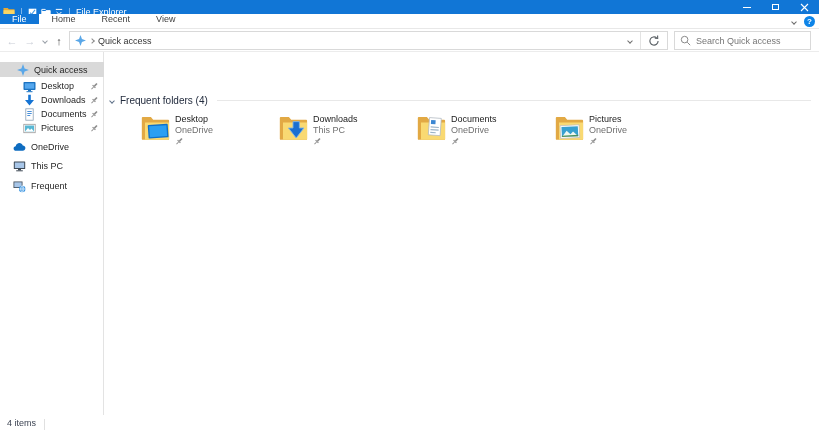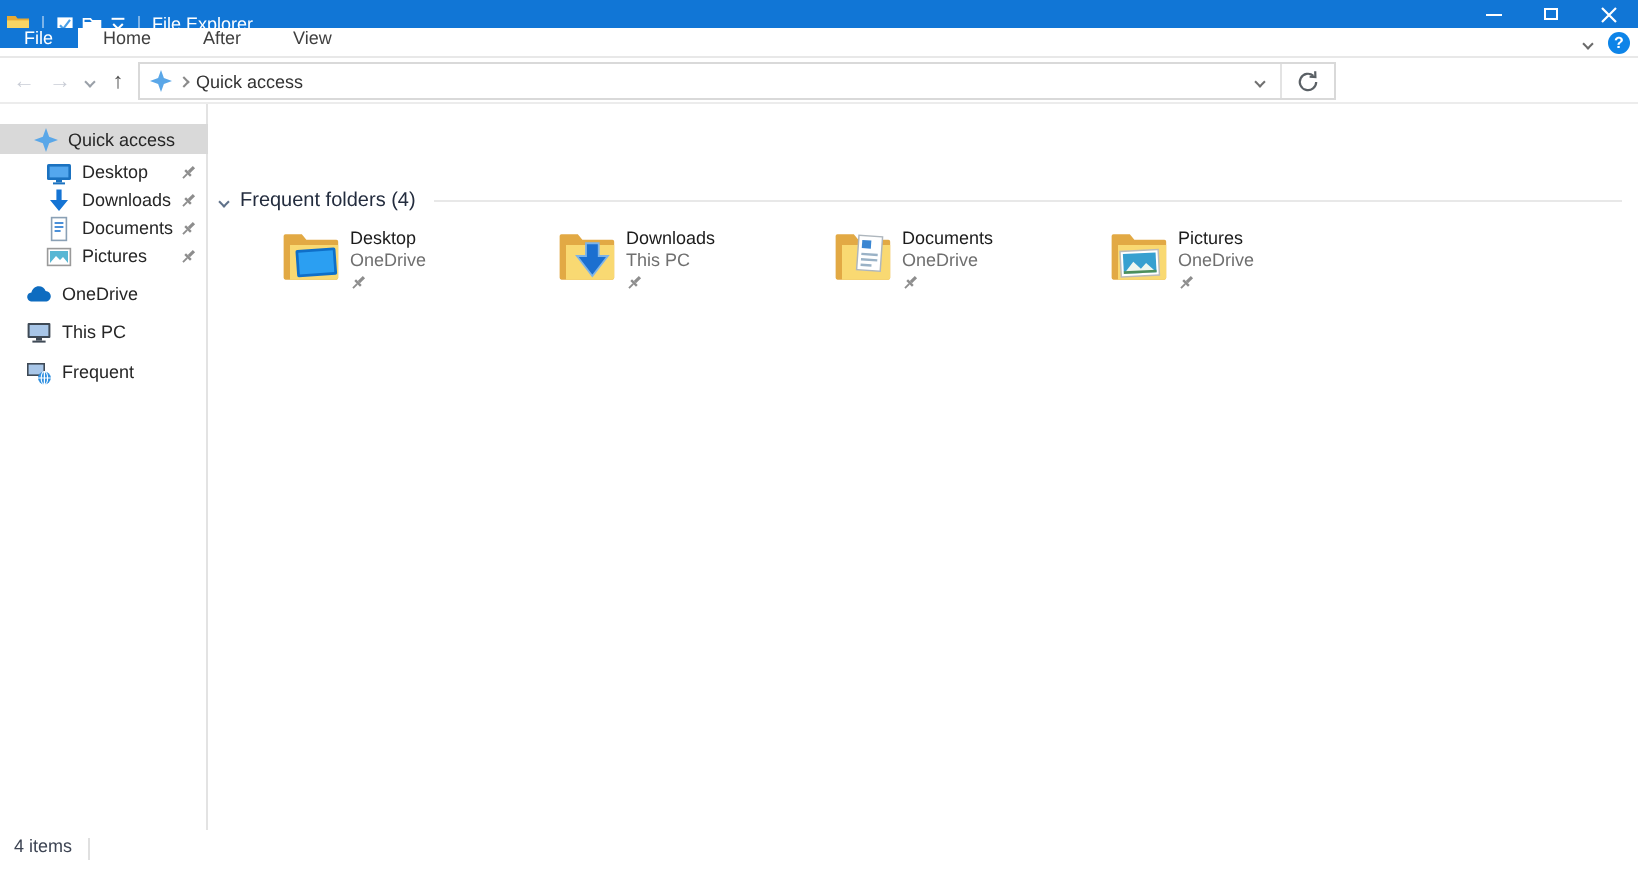--- a/index.html
+++ b/index.html
@@ -119,21 +119,21 @@
         <svg width="9" height="9" viewBox="0 0 9 9">
           <path d="M1 1 L8 8 M8 1 L1 8" stroke="#fff" stroke-width="1.1"></path>
         </svg>
       </div>
     </div>
   </div>
 
   <div class="tabrow">
     <div class="tab active">File</div>
     <div class="tab">Home</div>
-    <div class="tab">After</div>
+    <div class="tab">Recent</div>
     <div class="tab">View</div>
     <div class="ribbon-right">
       <span class="chev" style="color:#6a6a6a"></span>
       <span class="help-circle">?</span>
     </div>
   </div>
 
   <div class="navrow">
     <span class="navbtn" style="left:4px;width:16px;color:#c9cdd6">←</span>
     <span class="navbtn" style="left:22px;width:16px;color:#c9cdd6">→</span>
@@ -154,20 +154,27 @@
           <span class="chev"></span>
         </div>
       <div class="addr-refresh">
         <svg width="12" height="12" viewBox="0 0 12 12">
           <path d="M10.1 6 A4.1 4.1 0 1 1 8.7 2.9" fill="none" stroke="#5a6065" stroke-width="1.1"></path>
           <path d="M9.6 0.6 L9.7 3.5 L6.8 3.3" fill="none" stroke="#5a6065" stroke-width="1.1"></path>
         </svg>
       </div>
     </div>
 
+    <div class="searchbox">
+      <svg width="11" height="11" viewBox="0 0 11 11">
+        <circle cx="4.6" cy="4.6" r="3.3" fill="none" stroke="#8a8a8a" stroke-width="1"></circle>
+        <path d="M7.2 7.2 L10.2 10.2" stroke="#8a8a8a" stroke-width="1"></path>
+      </svg>
+      <input type="text" placeholder="Search Quick access" style="">
+    </div>
   </div>
 
   <div class="sidebar">
 
     <div class="srow sel ind-qa" style="top:10px">
       <svg class="si" width="12" height="12" viewBox="0 0 13 13">
         <path d="M6.5 0 L8.2 4.8 L13 6.5 L8.2 8.2 L6.5 13 L4.8 8.2 L0 6.5 L4.8 4.8 Z" fill="#5aa7e8"></path>
       </svg>
       <span class="slabel">Quick access</span>
     </div>

